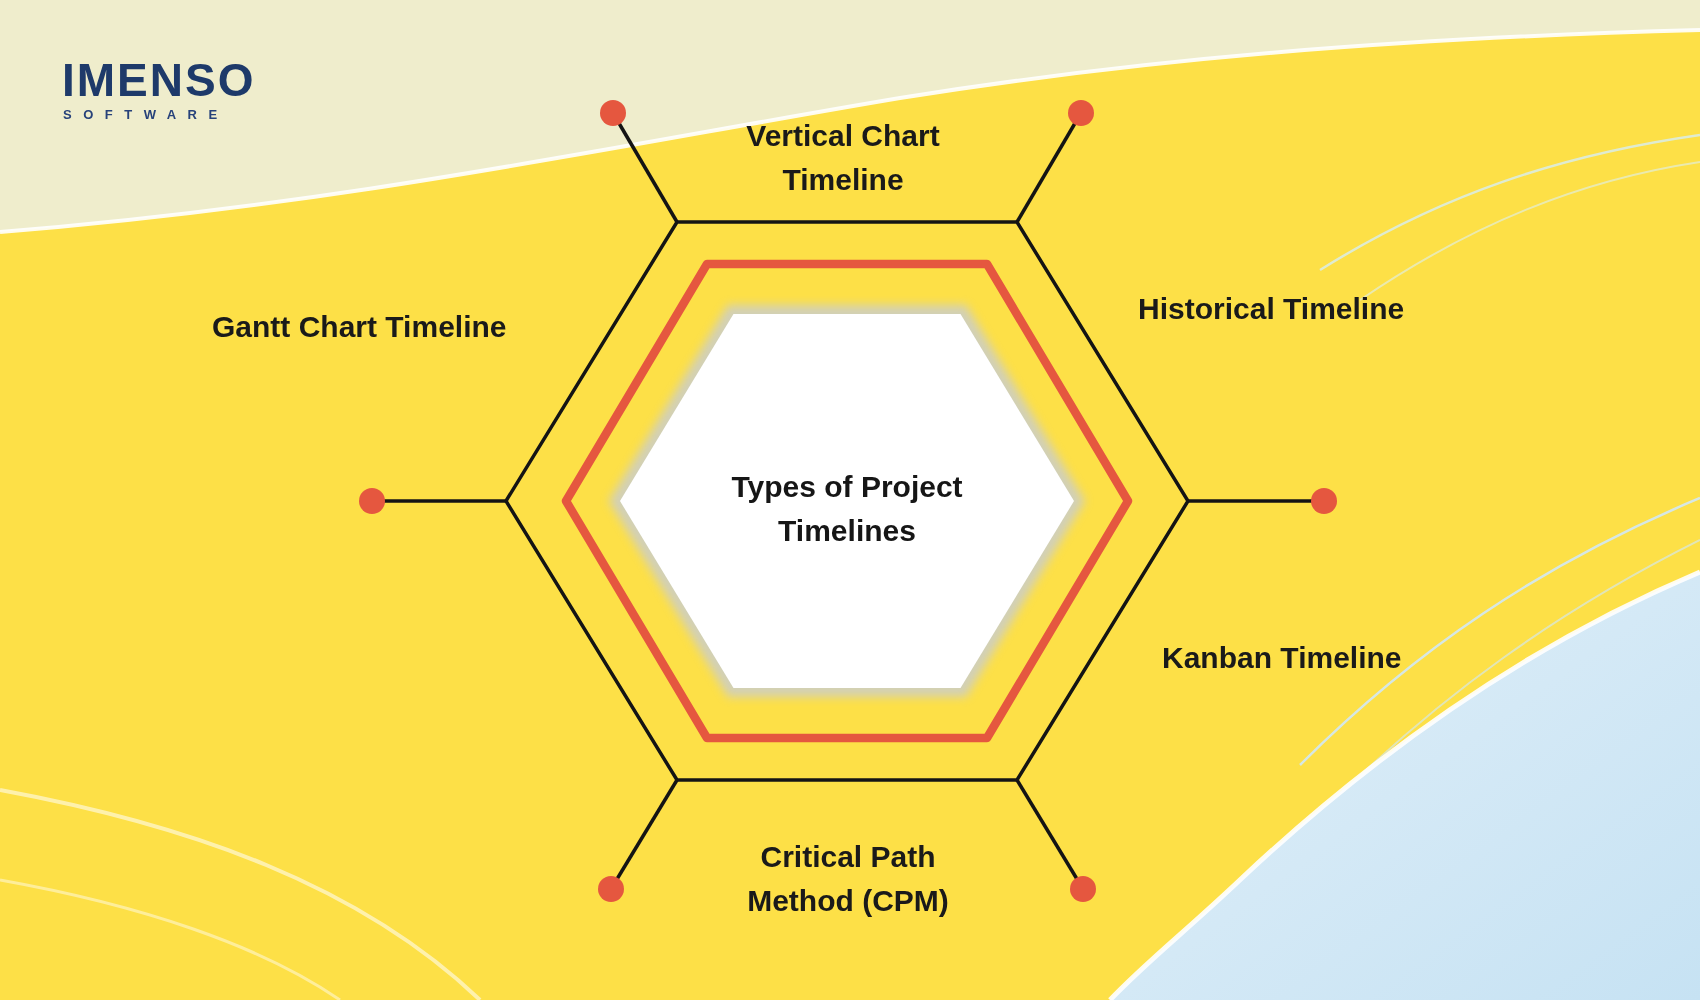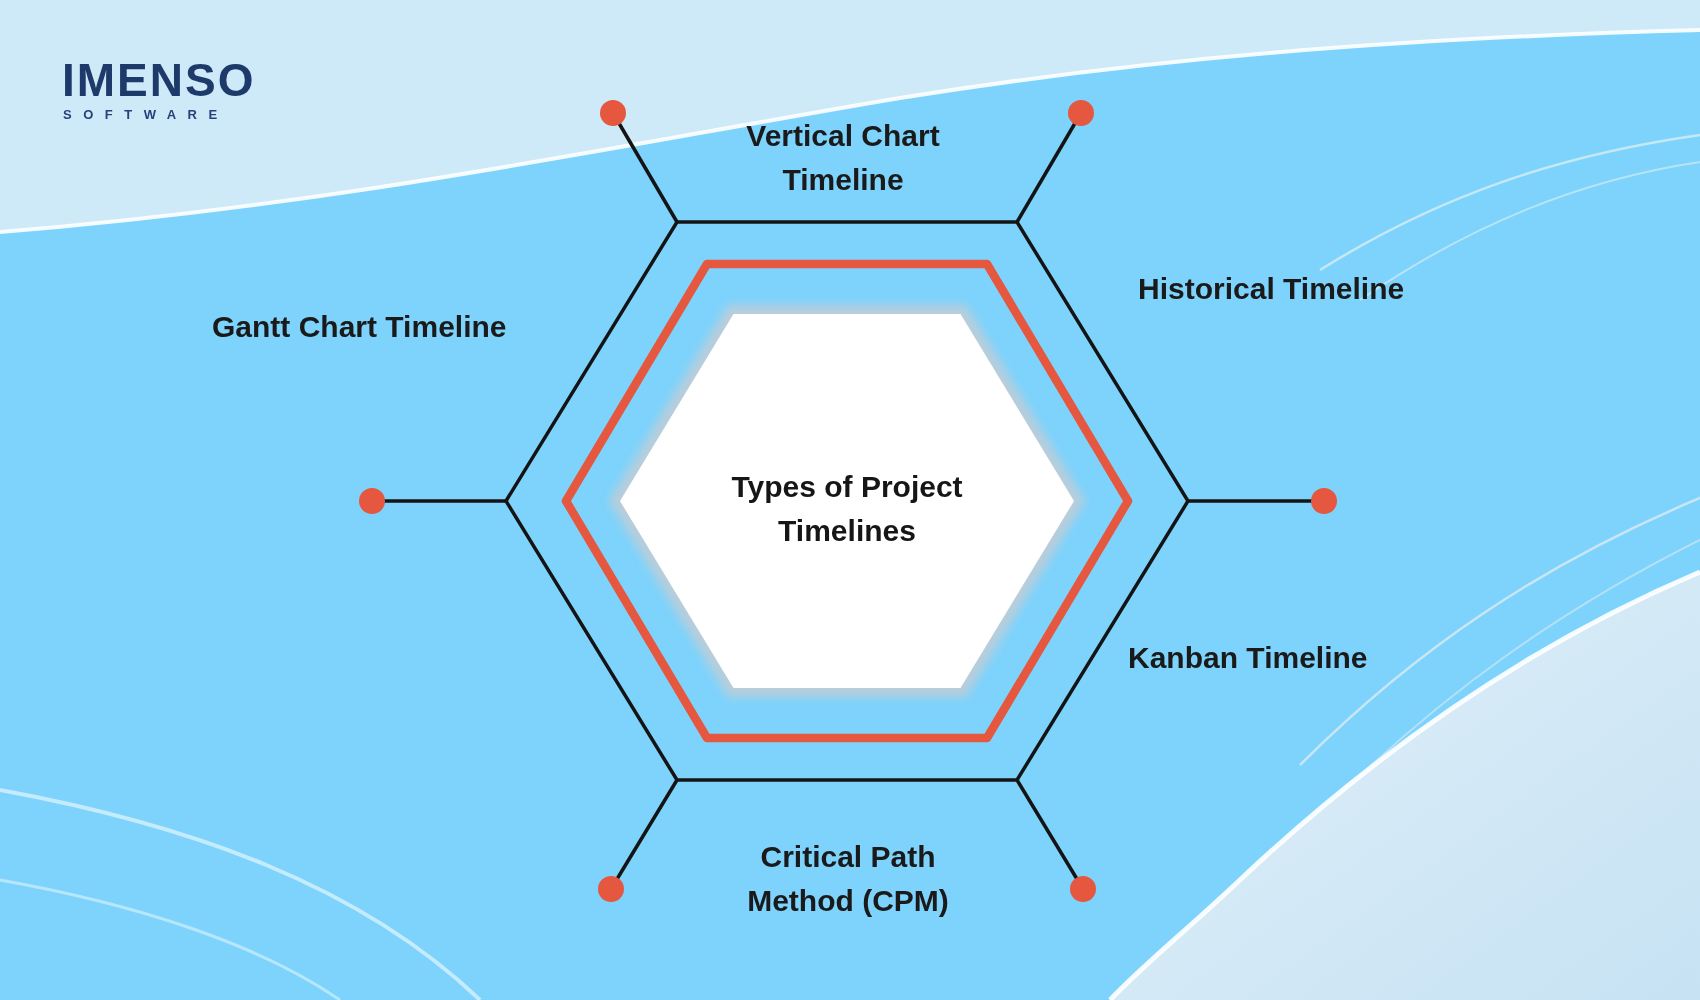--- a/index.html
+++ b/index.html
@@ -5,21 +5,21 @@
   html, body { margin: 0; padding: 0; }
   body {
     width: 1700px; height: 1000px;
     font-family: "Liberation Sans", "DejaVu Sans", sans-serif;
     background: #f4f8fb;
     overflow: hidden;
   }
   .canvas {
     position: relative;
     width: 1700px; height: 1000px;
-    background: #7dd3fc;
+    background: #fde047;
     overflow: hidden;
   }
   .bg-svg, .diagram-svg {
     position: absolute; left: 0; top: 0;
     width: 1700px; height: 1000px;
   }
   
   .logo {
     position: absolute; left: 62px; top: 56px;
     color: #1e3a6a;
@@ -32,22 +32,22 @@
     font-size: 13px; font-weight: 700; letter-spacing: 11.5px;
     margin-top: 3px; margin-left: 1px; color: #27427a;
   }
   
   .node-label {
     position: absolute;
     font-size: 30px; font-weight: 700; color: #1a1a1a;
     line-height: 44px; white-space: pre-line; letter-spacing: 0px;
   }
   .lbl-top        { left: 843px;  top: 114px; transform: translateX(-50%); text-align: center; }
-  .lbl-historical { left: 1138px; top: 267px; text-align: right; }
-  .lbl-kanban     { left: 1128px; top: 636px; }
+  .lbl-historical { left: 1138px; top: 287px; text-align: right; }
+  .lbl-kanban     { left: 1162px; top: 636px; }
   .lbl-cpm        { left: 848px;  top: 835px; transform: translateX(-50%); text-align: center; }
   .lbl-pert       { left: 150px;  top: 625px; }
   .lbl-gantt      { left: 212px;  top: 281px; margin-top: 24px; }
   
   .center-title {
     position: absolute; left: 847px; top: 509px;
     transform: translate(-50%, -50%);
     font-size: 30px; font-weight: 700; color: #161616;
     line-height: 44px; text-align: center; white-space: pre-line;
   }

